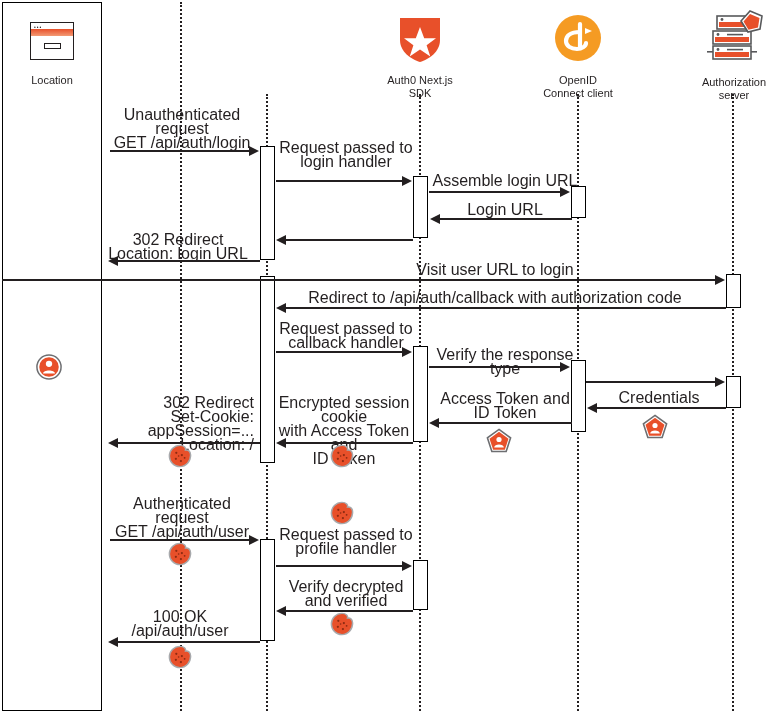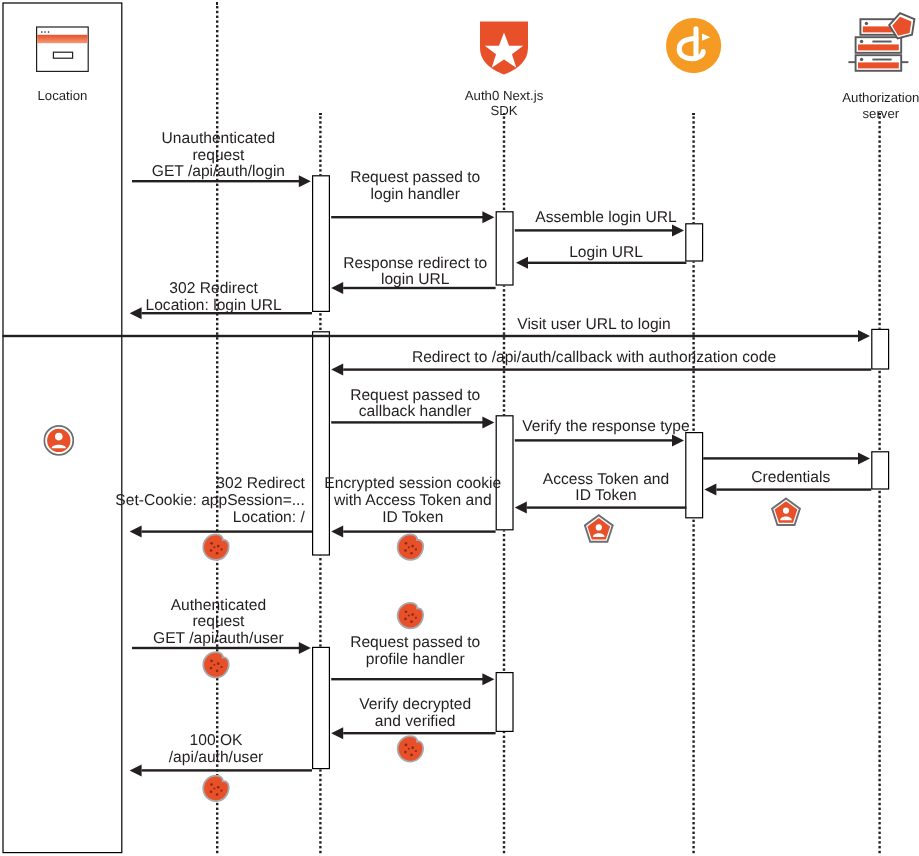--- a/index.html
+++ b/index.html
@@ -56,21 +56,21 @@
     width:0;height:0;
     border-top:5px solid transparent;
     border-bottom:5px solid transparent;
   }
   .arrow-r{border-left:10px solid #231f20;}
   .arrow-l{border-right:10px solid #231f20;}
 
   .msglabel{
     position:absolute;
     text-align:center;
-    font-size:13px;
+    font-size:16px;
     color:#231f20;
     line-height:14px;
     white-space:pre-line;
   }
   .msglabel.right{text-align:right;}
 
   
   .browser-ico{
     width:44px;height:38px;
     border:1.4px solid #231f20;
@@ -135,20 +135,22 @@
 SDK</div>
   </div>
 
   <div class="head" style="left:528px; top:14px; width:100px;">
     <svg class="oidclogo" width="48" height="48" viewBox="0 0 48 48" style="left:26px;top:0;">
       <circle cx="24" cy="24" r="23" fill="#f59b23"></circle>
       <path d="M26 10 L26 34" stroke="#ffffff" stroke-width="4.2" fill="none" stroke-linecap="round"></path>
       <path d="M26 18 C16 18 12 22 12 27 C12 32 17 35 23 35 C28 35 32 32 32 29" stroke="#ffffff" stroke-width="4.2" fill="none" stroke-linecap="round"></path>
       <path d="M31 14 L38 17 L31 20 Z" fill="#ffffff"></path>
     </svg>
+    <div class="label" style="position:absolute;left:0;top:56px;width:100px;">OpenID
+Connect client</div>
   </div>
 
   <div class="head" style="left:688px; top:10px; width:92px;">
     <svg class="srvlogo" width="62" height="58" viewBox="0 0 62 58" style="left:15px;top:0;">
       <g stroke="#58595b" stroke-width="1.6" fill="#ffffff">
         <rect x="14" y="6" width="34" height="13"></rect>
         <rect x="10" y="21" width="38" height="13"></rect>
         <rect x="10" y="36" width="38" height="13"></rect>
       </g>
       <rect x="16" y="12" width="30" height="5" fill="#e8502a"></rect>
@@ -202,22 +204,20 @@
   <div class="arrow-r" style="left:402px; top:176px;"></div>
 
   <div class="msglabel" style="left:432px; top:174px; width:146px;">Assemble login URL</div>
   <div class="msg" style="left:429px; top:191px; width:133px;"></div>
   <div class="arrow-r" style="left:560px; top:187px;"></div>
 
   <div class="msglabel" style="left:432px; top:203px; width:146px;">Login URL</div>
   <div class="msg" style="left:440px; top:218px; width:132px;"></div>
   <div class="arrow-l" style="left:430px; top:214px;"></div>
 
-  <div class="msglabel" style="left:276px; top:212px; width:140px;">Response redirect to
-login URL</div>
   <div class="msg" style="left:286px; top:239px; width:127px;"></div>
   <div class="arrow-l" style="left:276px; top:235px;"></div>
 
   <div class="msglabel" style="left:102px; top:233px; width:152px;">302 Redirect
 Location: login URL</div>
   <div class="msg" style="left:118px; top:260px; width:142px;"></div>
   <div class="arrow-l" style="left:108px; top:256px;"></div>
 
   <div class="msglabel" style="left:280px; top:263px; width:430px;">Visit user URL to login</div>
   <div class="msg" style="left:2px; top:279px; width:714px;"></div>

